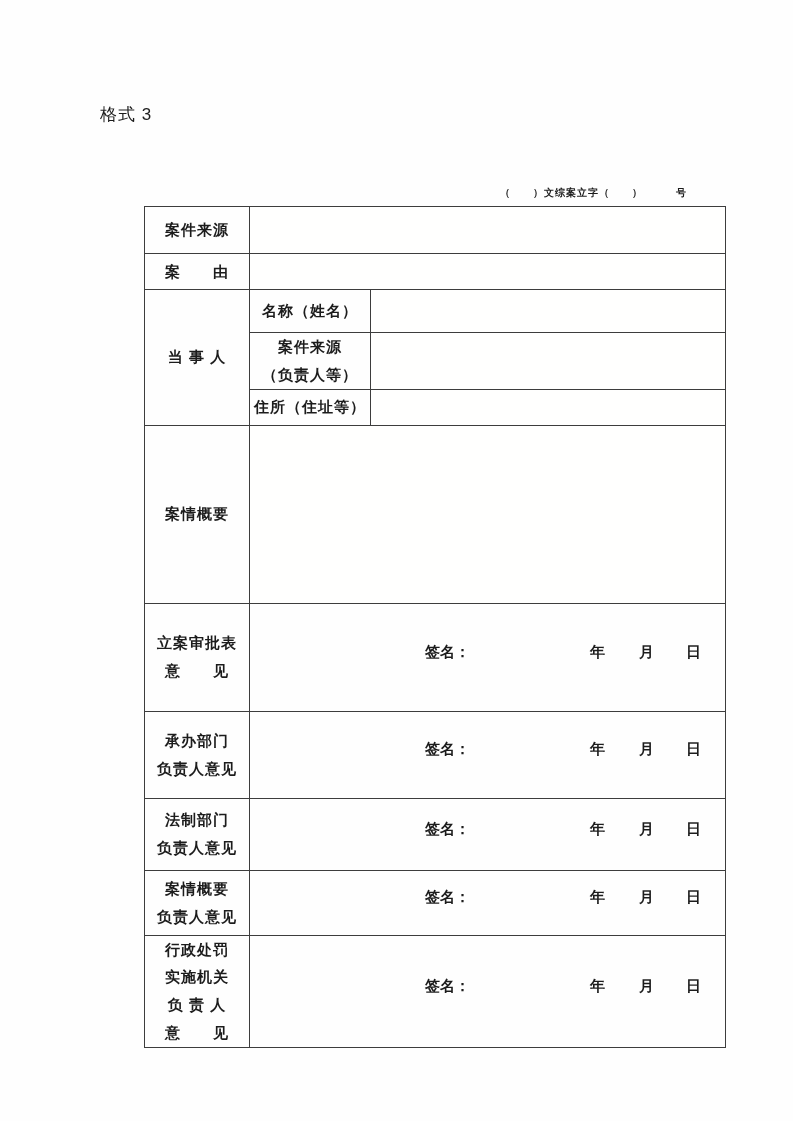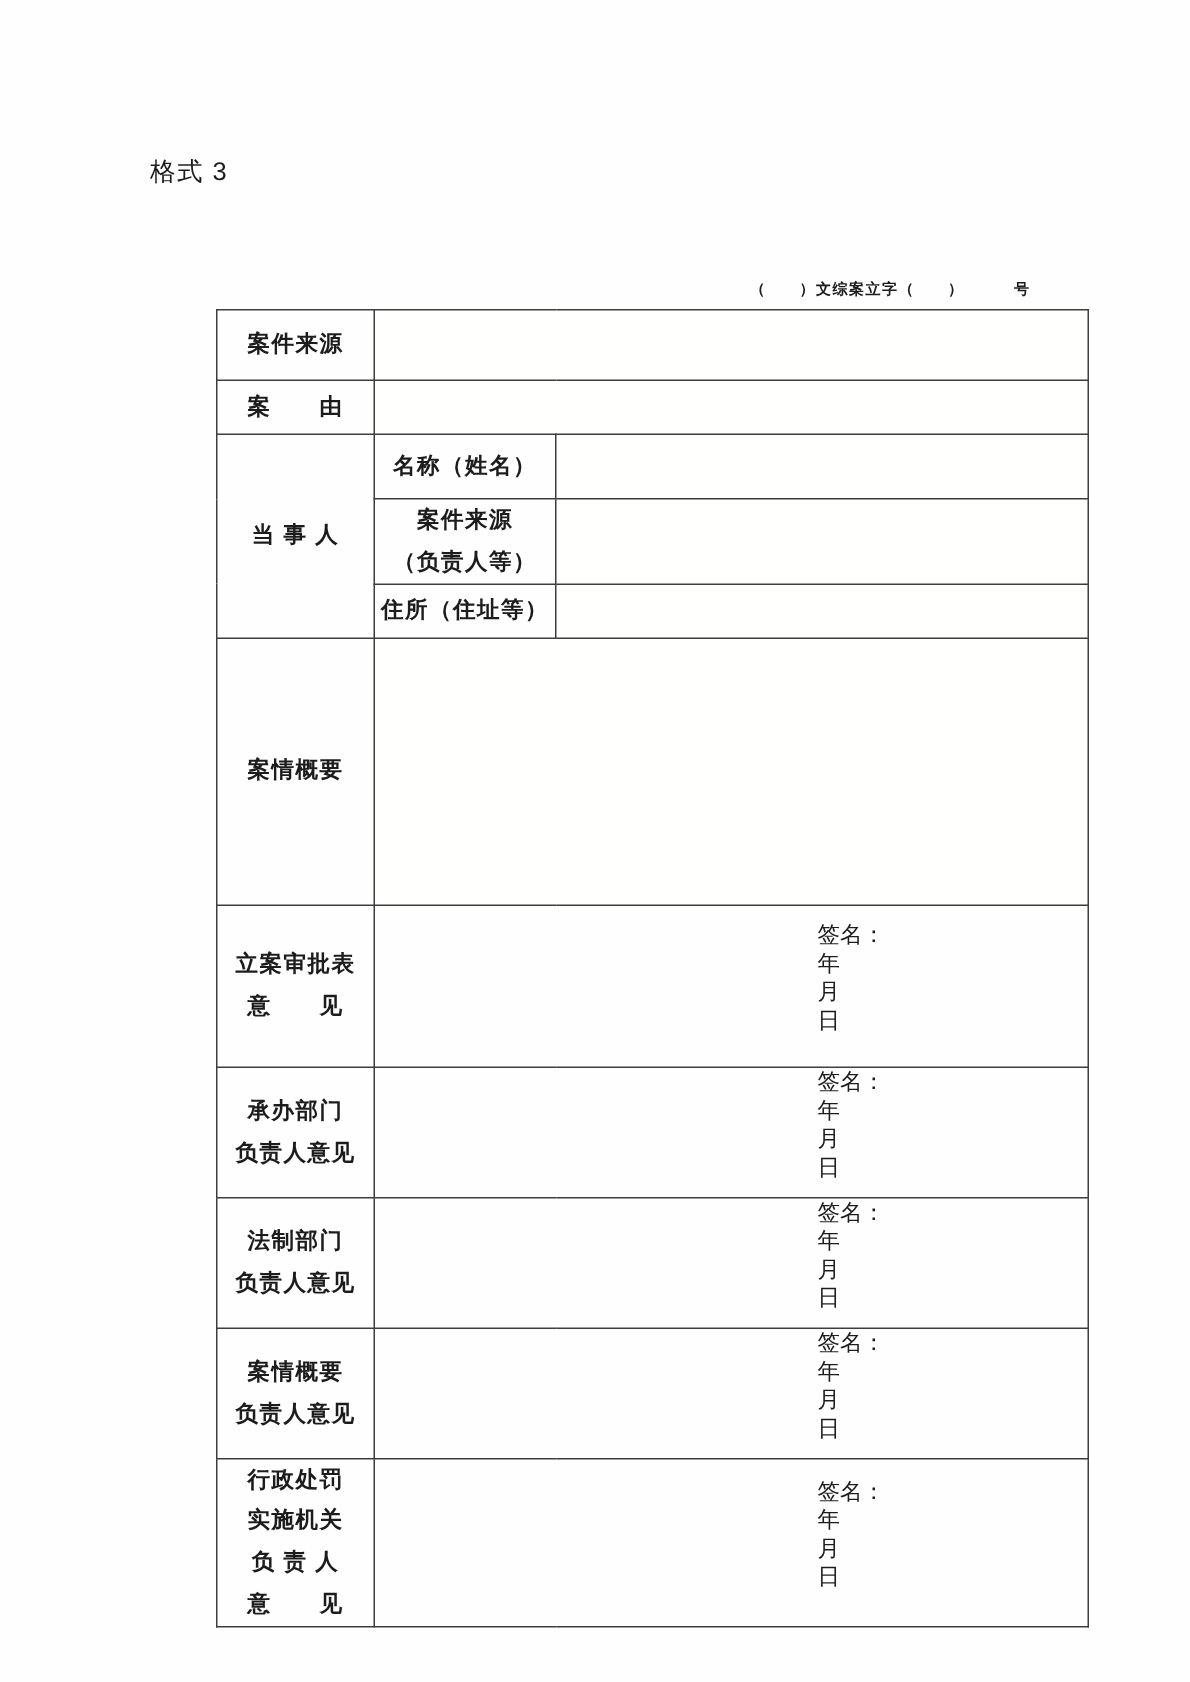--- a/index.html
+++ b/index.html
@@ -47,23 +47,22 @@
   }
   td.val { background: #fffffe; }
   td.opinion-cell {
     vertical-align: bottom;
     padding-bottom: 10px;
   }
   .sig-line {
     display: flex;
     align-items: baseline;
     padding-left: 175px;
-    font-size: 15px; font-weight: normal;
+    font-size: 15px; font-weight: bold;
     white-space: nowrap;
-    flex-direction: column;
   }
   .d-year  { margin-left: 120px; }
   .d-month { margin-left: 34px; }
   .d-day   { margin-left: 32px; }
 </style>
 </head>
 <body>
 
 <div class="page">
 

